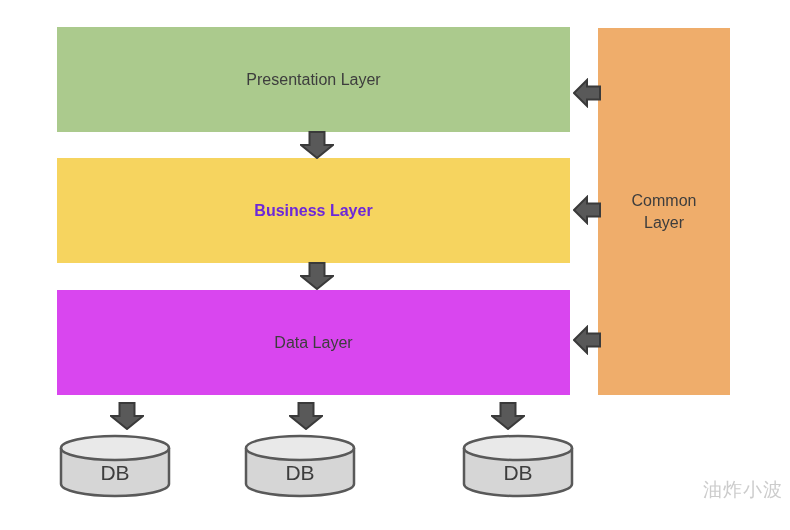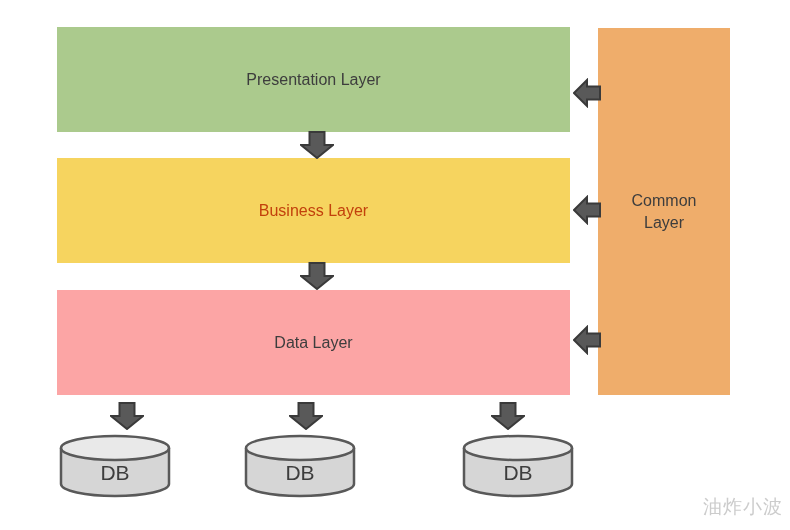--- a/index.html
+++ b/index.html
@@ -54,40 +54,40 @@
   .db-3 { left: 462px; top: 434px; }
   .db-shape { stroke-width: 2.5; }
   .db-text {
     font-size: 21px;
     font-family: "Liberation Sans", "DejaVu Sans", sans-serif;
     text-anchor: middle;
   }
   .watermark {
     position: absolute;
     right: 7px;
-    bottom: 10px;
+    bottom: 27px;
     font-size: 19px;
     letter-spacing: 1px;
     user-select: none;
   }
 </style>
 </head>
 <body>
 
 <div class="canvas">
 
   <div class="layer layer-presentation" style="background-color: rgb(171, 202, 141);">
     <span class="layer-label" style="color: rgb(61, 61, 61);">Presentation Layer</span>
   </div>
 
   <div class="layer layer-business" style="background-color: rgb(246, 212, 95);">
-    <span class="layer-label" style="color: #c2410c;">Business Layer</span>
+    <span class="layer-label" style="color: #6d28d9; font-weight: bold;">Business Layer</span>
   </div>
 
-  <div class="layer layer-data" style="background-color: #fca5a5;">
+  <div class="layer layer-data" style="background-color: #d946ef;">
     <span class="layer-label" style="color: rgb(61, 61, 61);">Data Layer</span>
   </div>
 
   <div class="layer layer-common" style="background-color: rgb(239, 173, 107);">
     <span class="layer-label" style="color: rgb(61, 61, 61);">Common Layer</span>
   </div>
 
   <svg class="arrow down-1" width="34" height="28" viewBox="0 0 34 28">
     <polygon class="arrow-shape" points="9.5,1 24.5,1 24.5,14 33,14 17,27 1,14 9.5,14" fill="#595959" stroke="#3A3A3A"></polygon>
   </svg>

